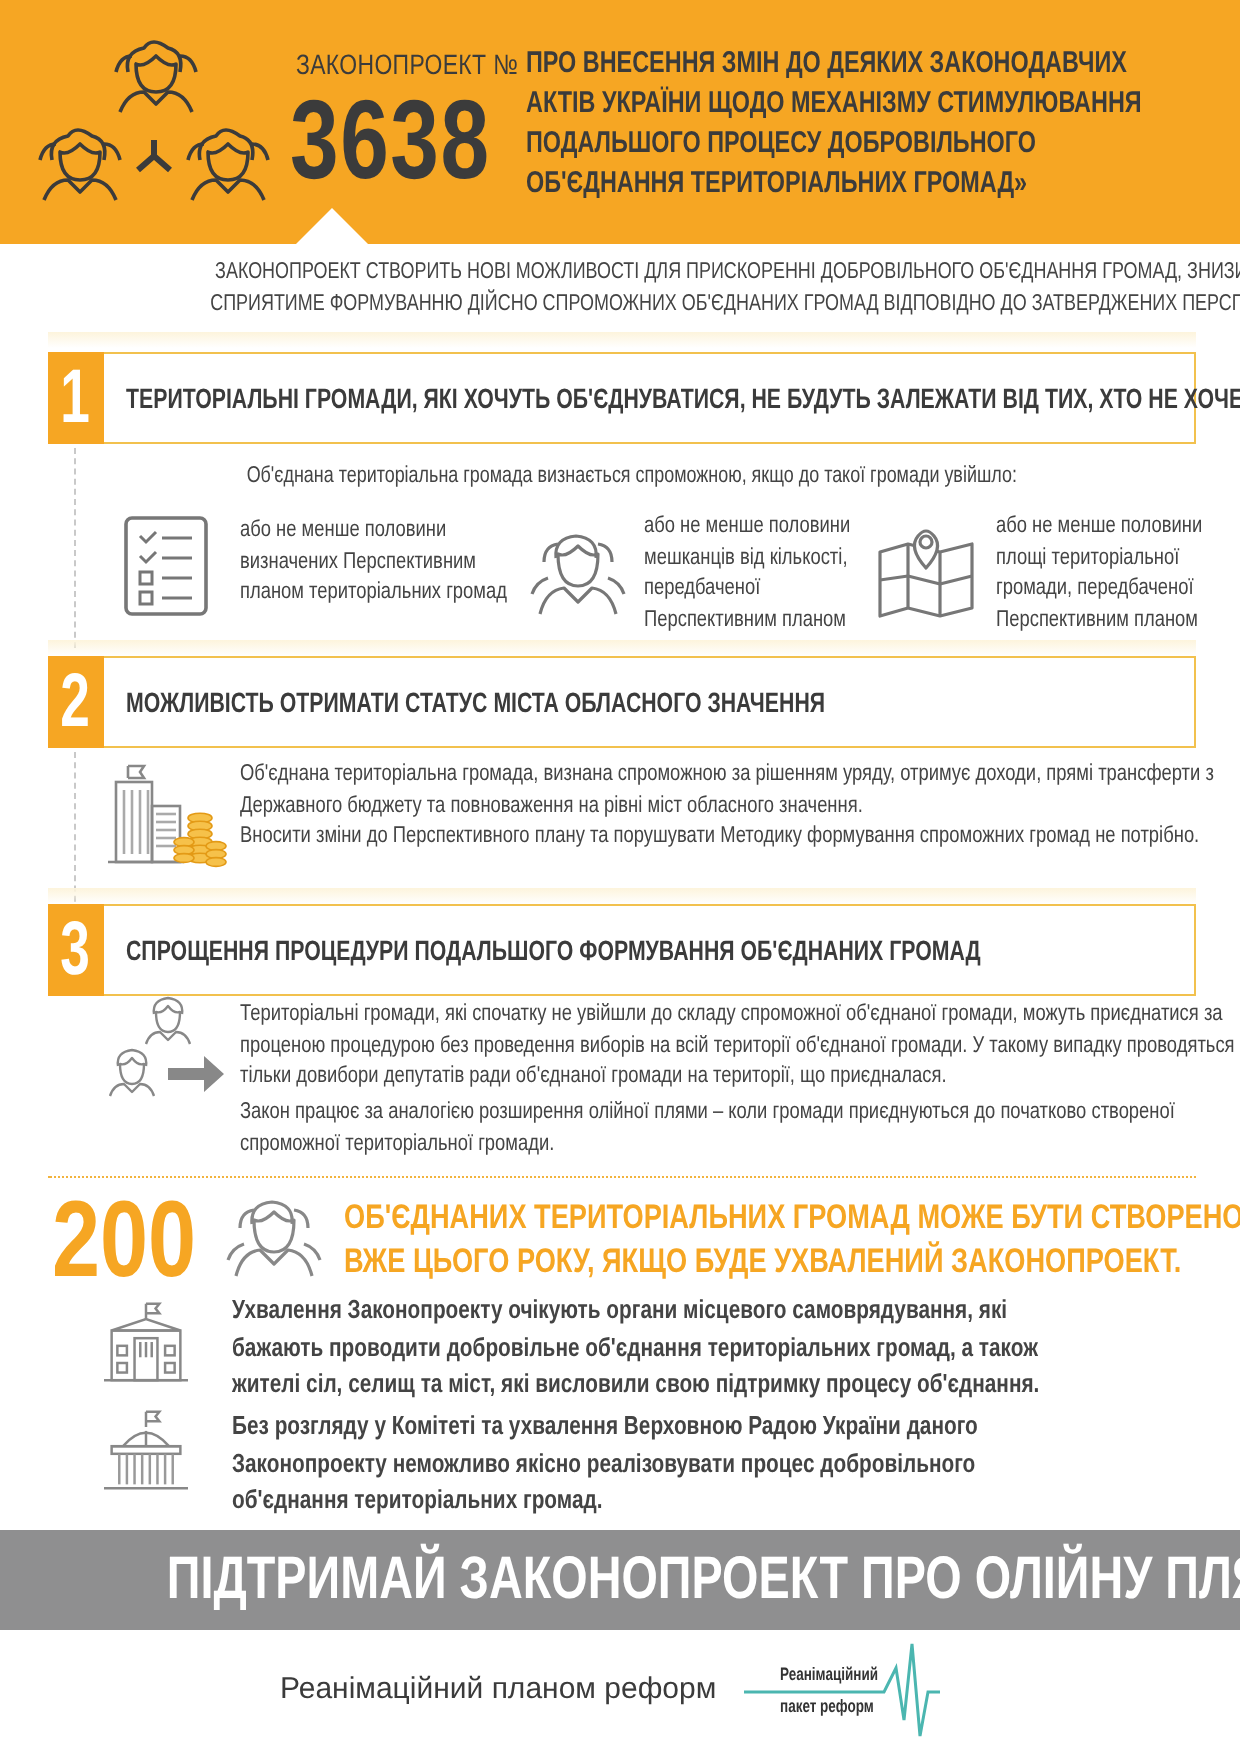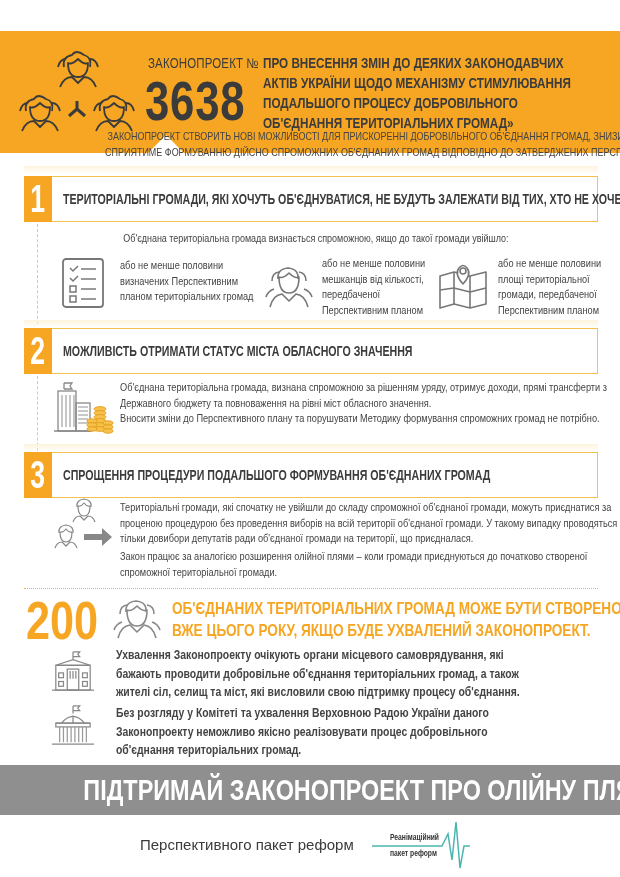--- a/index.html
+++ b/index.html
@@ -1,19 +1,19 @@
 <!DOCTYPE html>
 <html><head>
 <meta charset="utf-8">
 <style>
   * { margin: 0; padding: 0; box-sizing: border-box; }
   html, body { width: 620px; height: 877px; background: #ffffff; overflow: hidden; }
   body { font-family: "Liberation Sans", "DejaVu Sans", sans-serif; color: #3d3d3d; position: relative; }
 
-  .header { position: absolute; left: 0; top: 0; width: 620px; height: 122px; background: #f6a623; margin-top: 31px; }
+  .header { position: absolute; left: 0; top: 0; width: 620px; height: 122px; background: #f6a623; }
   .header-notch { position: absolute; left: 148px; top: 104px; width: 0; height: 0;
     border-left: 18px solid transparent; border-right: 18px solid transparent; border-bottom: 18px solid #ffffff; }
   .people-icon { position: absolute; left: 18px; top: 14px; width: 118px; height: 88px; }
   .bill-label { position: absolute; left: 148px; top: 24px; font-family: "Liberation Sans", sans-serif; font-size: 14px;
     letter-spacing: 0.2px; color: #3b3b3b; transform: scaleX(0.82); transform-origin: left top; white-space: nowrap; }
   .bill-number { position: absolute; left: 145px; top: 40px; font-family: "Liberation Sans", sans-serif; font-weight: bold;
     font-size: 56px; line-height: 60px; color: #3b3b3b; transform: scaleX(0.78); transform-origin: left top; letter-spacing: 1px; }
   .bill-title { position: absolute; left: 263px; top: 22px; width: 440px; font-family: "Liberation Sans", sans-serif; font-weight: bold;
     font-size: 15px; line-height: 20px; color: #3b3b3b; transform: scaleX(0.78); transform-origin: left top; }
   .bill-title div { white-space: nowrap; }
@@ -310,21 +310,21 @@
   <div>Без розгляду у Комітеті та ухвалення Верховною Радою України даного</div>
   <div>Законопроекту неможливо якісно реалізовувати процес добровільного</div>
   <div>об'єднання територіальних громад.</div>
 </div>
 
 <div class="cta">
   <div class="cta-text"><span>ПІДТРИМАЙ ЗАКОНОПРОЕКТ ПРО ОЛІЙНУ ПЛЯМУ!</span></div>
 </div>
 
 <div class="footer-name">
-  <span>Перспективного пакет реформ</span>
+  <span>Реанімаційний планом реформ</span>
 </div>
 <div class="logo">
   <svg style="position:absolute; left:0; top:0; width:100px; height:52px;" viewBox="0 0 100 52">
     <polyline points="2,26 72,26 78,14 82,40 86,2 90,48 94,26 100,26" fill="none" stroke="#4bb6b0" stroke-width="1.5"></polyline>
   </svg>
   <div class="logo-t1" style="left:20px; top:12px;">Реанімаційний</div>
   <div class="logo-t2" style="left:20px; top:28px;">пакет реформ</div>
 </div>
 
 </body></html>

